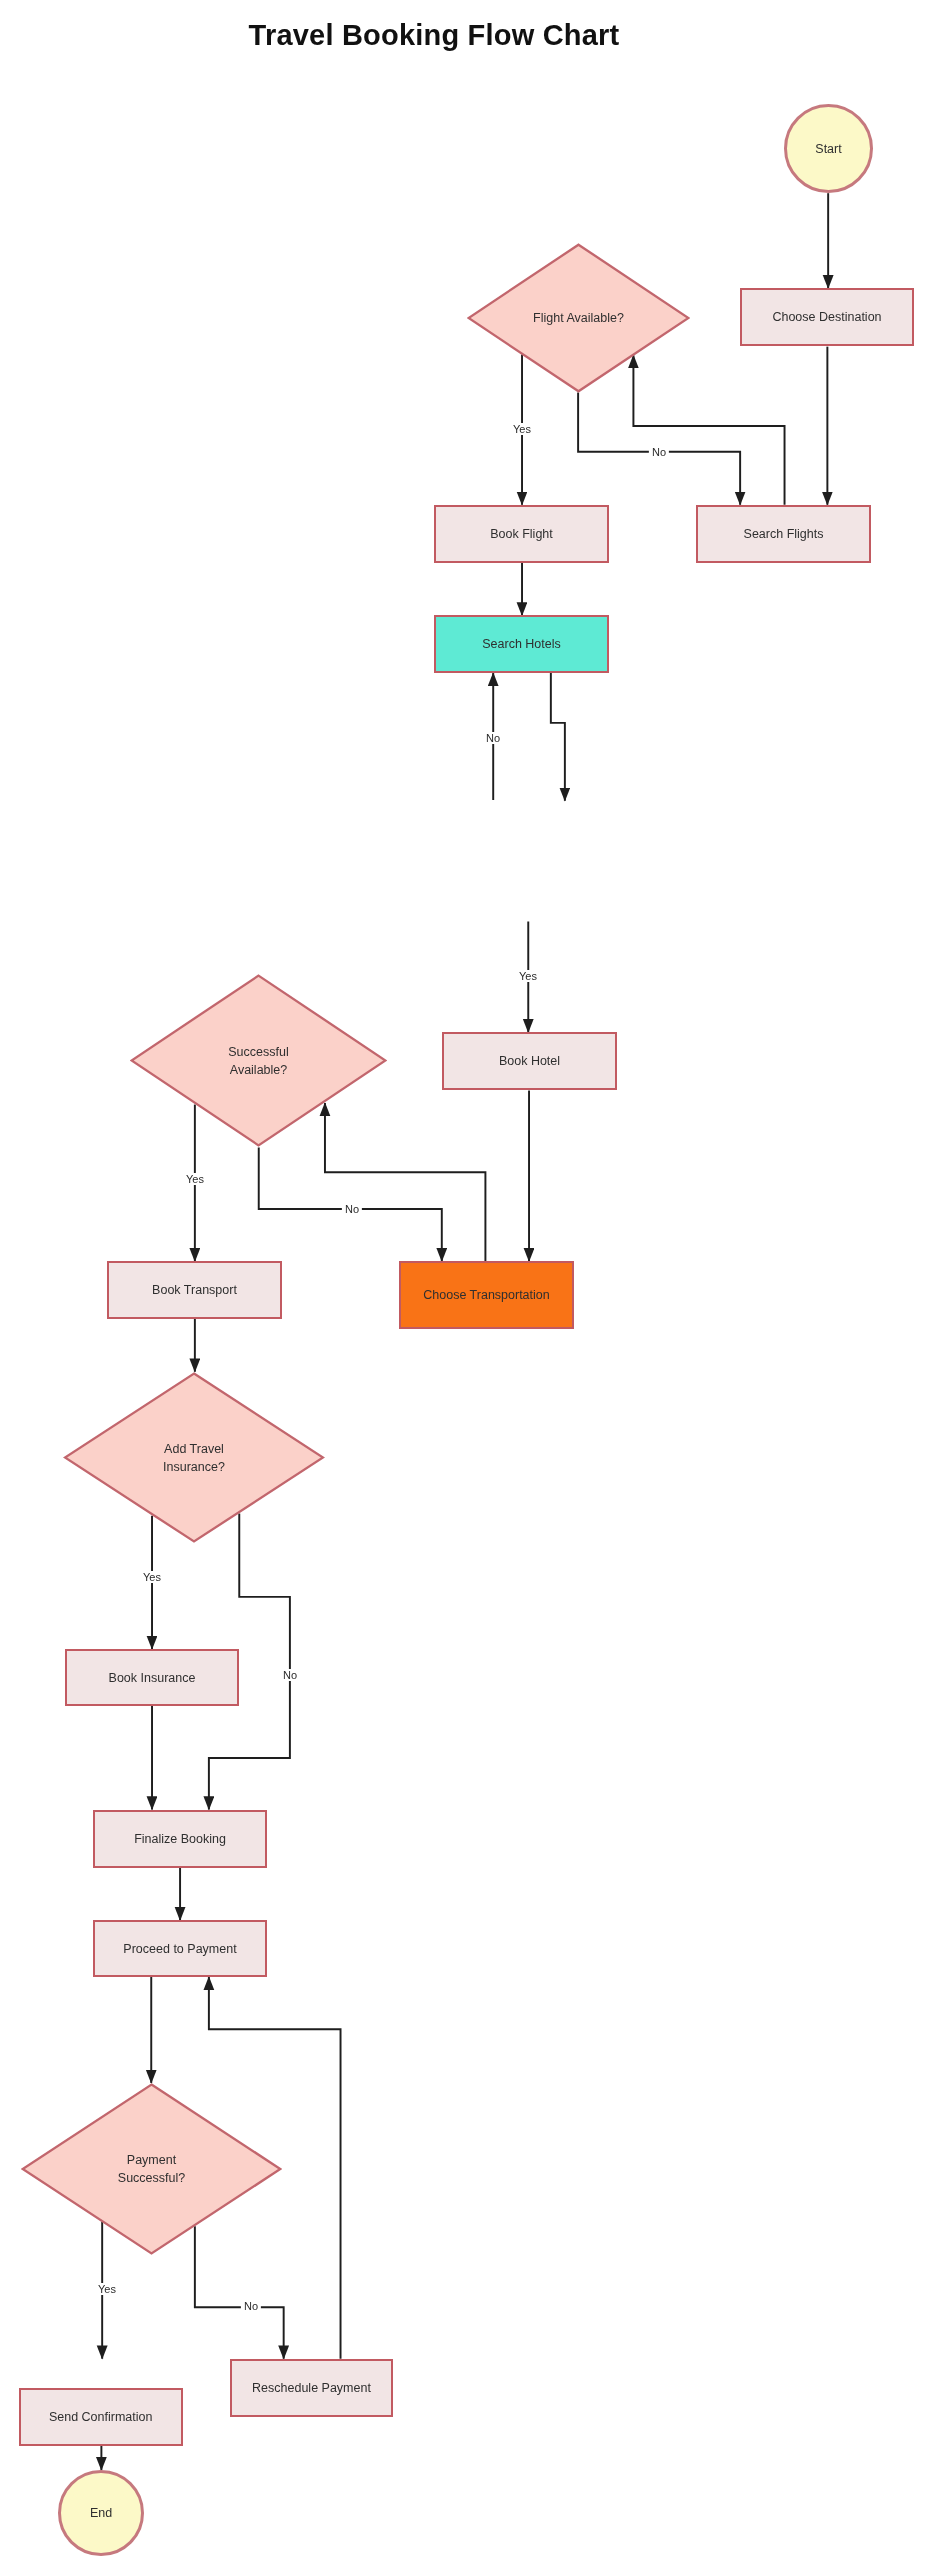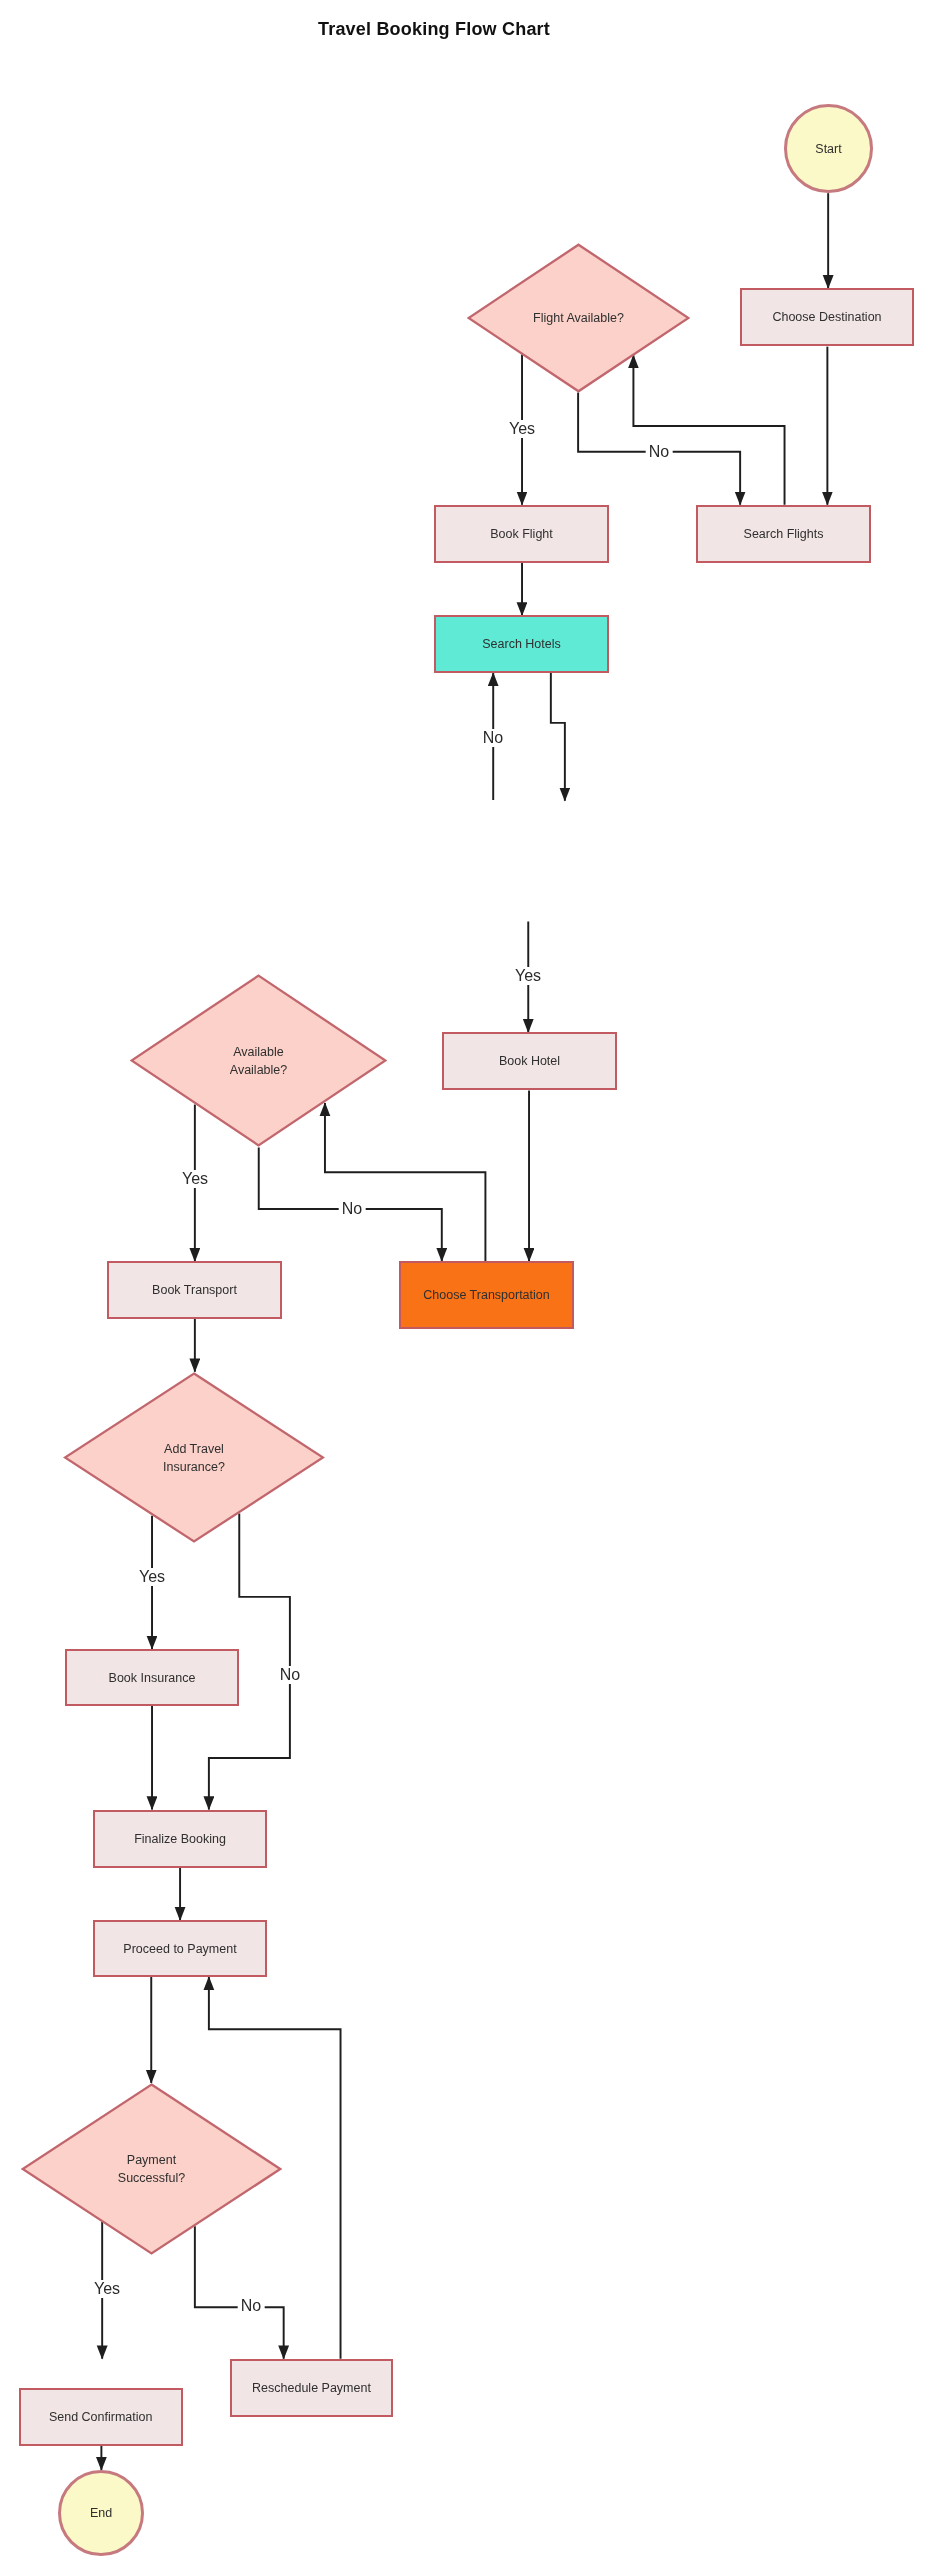--- a/index.html
+++ b/index.html
@@ -3,39 +3,39 @@
 <meta charset="utf-8">
 <style>
   html,body { margin:0; padding:0; background:#ffffff; }
   .canvas {
     position:relative; width:935px; height:2576px;
     background:#ffffff; overflow:hidden;
     font-family:"Liberation Sans", sans-serif;
   }
   .chart-title {
     position:absolute; left:0; top:18.7px; width:868px;
-    text-align:center; font-size:18px; font-weight:bold;
+    text-align:center; font-size:29px; font-weight:bold;
     letter-spacing:0.2px;
   }
   #edge-layer { position:absolute; left:0; top:0; }
   #node-layer, #label-layer { position:absolute; left:0; top:0; width:100%; height:100%; pointer-events:none; }
   .node {
     position:absolute; display:flex; align-items:center; justify-content:center;
     box-sizing:border-box; text-align:center; font-size:12.5px; color:#2f2f2f;
     line-height:18px;
   }
   .node.process { border-style:solid; border-width:2.3px; }
   .node.terminal { border-style:solid; border-width:3.1px; border-radius:50%; }
   .node.decision { border:none; background:transparent !important; }
   .node.decision svg { position:absolute; left:0; top:0; }
   .node-label { position:relative; z-index:2; white-space:nowrap; }
   .edge { fill:none; stroke-width:2.5px; }
   .edge-label {
     position:absolute; transform:translate(-50%,-50%);
-    font-size:16px; background:#ffffff; padding:0 3.1px; white-space:nowrap;
+    font-size:11px; background:#ffffff; padding:0 3.1px; white-space:nowrap;
   }
 </style>
 </head>
 <body>
 
 <div class="canvas">
   <div class="chart-title" style="color: rgb(17, 17, 17);">Travel Booking Flow Chart</div>
 
   <svg id="edge-layer" width="935" height="2576" viewBox="0 0 1200 3307">
     <defs>
@@ -105,21 +105,21 @@
       <div class="node process" style="left: 442px; top: 1032px; width: 175px; height: 58px; background: rgb(242, 229, 229); border-color: rgb(194, 90, 97);">
         <div class="node-label">
           <div>Book Hotel</div>
         </div>
       </div>
       <div class="node decision" style="left: 130px; top: 974px; width: 257px; height: 173px;">
         <svg width="257" height="173" viewBox="0 0 330 222">
           <polygon points="165,2 328,111 165,220 2,111" fill="#fbd1c9" stroke="#c2666d" stroke-width="3"></polygon>
         </svg>
         <div class="node-label">
-          <div>Available</div>
+          <div>Successful</div>
           <div>Available?</div>
         </div>
       </div>
       <div class="node process" style="left: 107px; top: 1261px; width: 175px; height: 58px; background: rgb(242, 229, 229); border-color: rgb(194, 90, 97);">
         <div class="node-label">
           <div>Book Transport</div>
         </div>
       </div>
       <div class="node process" style="left: 399px; top: 1261px; width: 175px; height: 68px; background: #f97316; border-color: rgb(194, 90, 97);">
         <div class="node-label">

